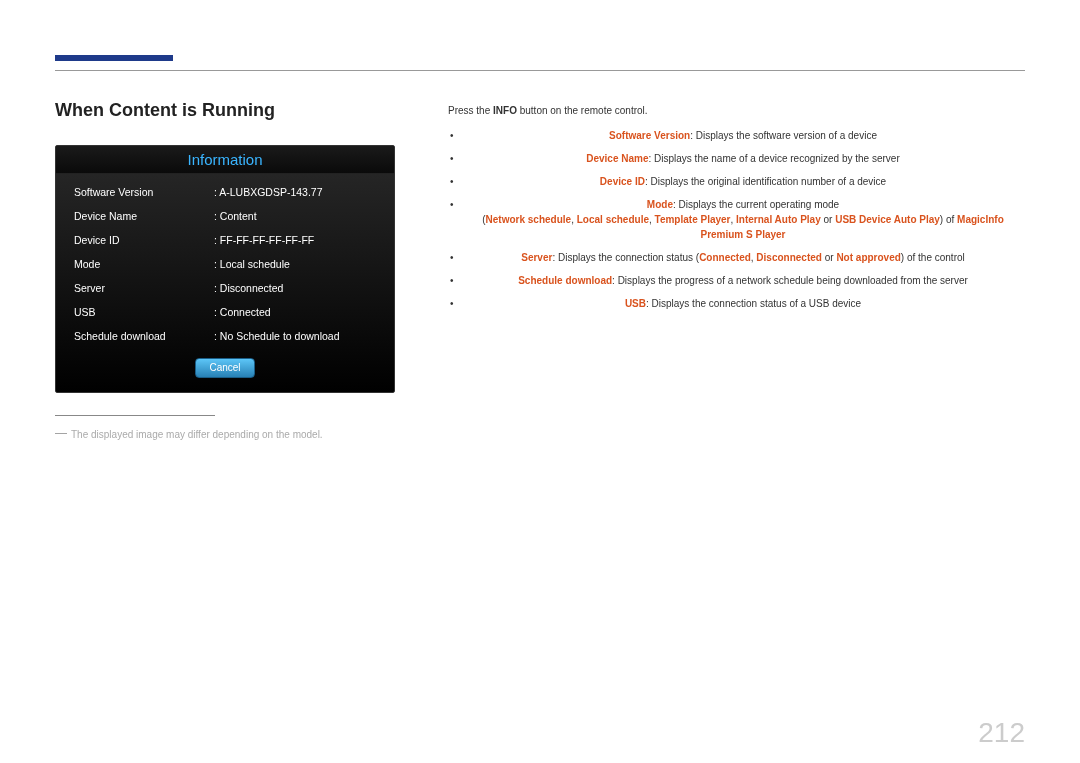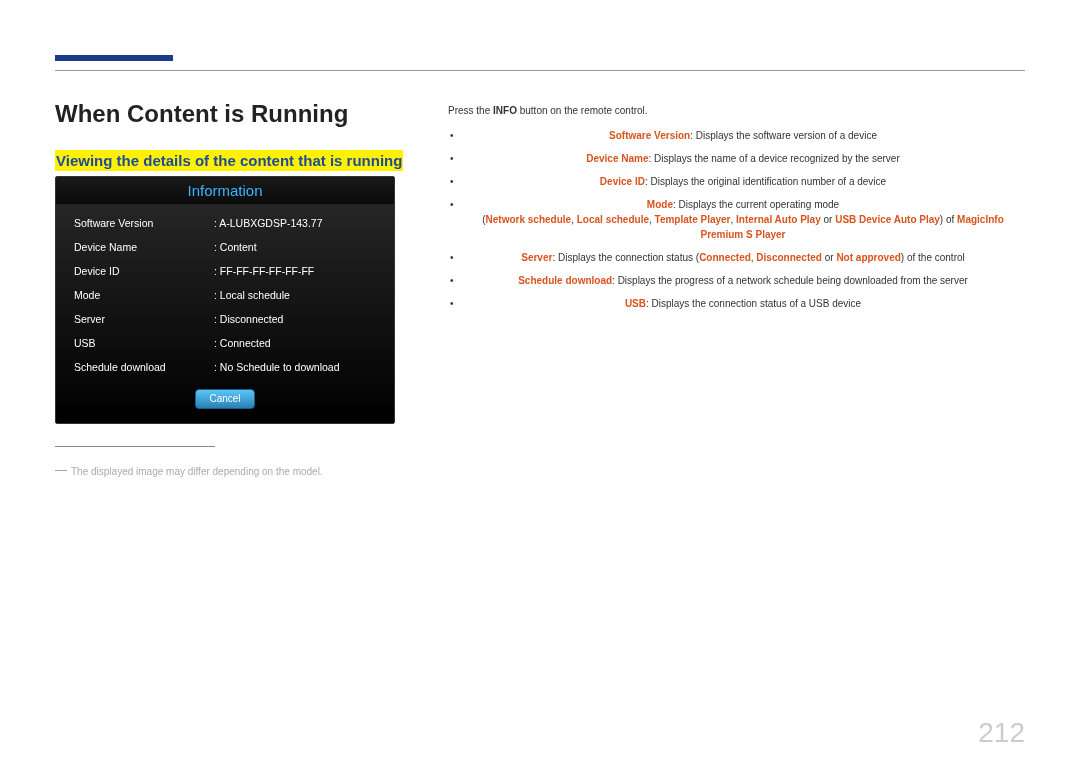--- a/index.html
+++ b/index.html
@@ -26,21 +26,21 @@
       height: 0;
       border-top: 1px solid #999;
     }
     .left-col {
       position: absolute;
       top: 100px;
       left: 55px;
       width: 370px;
     }
     .section-title {
-      font-size: 24px;
+      font-size: 18px;
       font-weight: bold;
       color: #222;
       margin-bottom: 24px;
     }
     .subsection-title {
       font-size: 15px;
       font-weight: bold;
       color: #1e4a9c;
       background: #fff100;
       display: inline;
@@ -88,21 +88,21 @@
       color: #fff;
       font-size: 10px;
     }
     .footnote-rule {
       margin-top: 22px;
       width: 160px;
       border: none;
       border-top: 1px solid #888;
     }
     .footnote {
-      margin-top: 16px;
+      margin-top: 10px;
       font-size: 10px;
       color: #aaa;
     }
     .footnote-dash {
       color: #999;
       font-size: 12px;
       margin-right: 4px;
       vertical-align: 1px;
     }
     .right-col {
@@ -145,23 +145,20 @@
     }
   </style>
 </head>
 <body>
 
 <div class="blue-bar"></div>
 <div class="header-rule"></div>
 
 <div class="left-col">
   <div class="section-title">When Content is Running</div>
-  <div>
-    <span class="subsection-title">Viewing the details of the content that is running</span>
-  </div>
 
   <div class="info-panel">
     <div class="info-title-bar">Information</div>
     <div class="info-body">
       <div class="info-row">
         <span class="info-label">Software Version</span>
         <span class="info-value">: A-LUBXGDSP-143.77</span>
       </div>
       <div class="info-row">
         <span class="info-label">Device Name</span>

